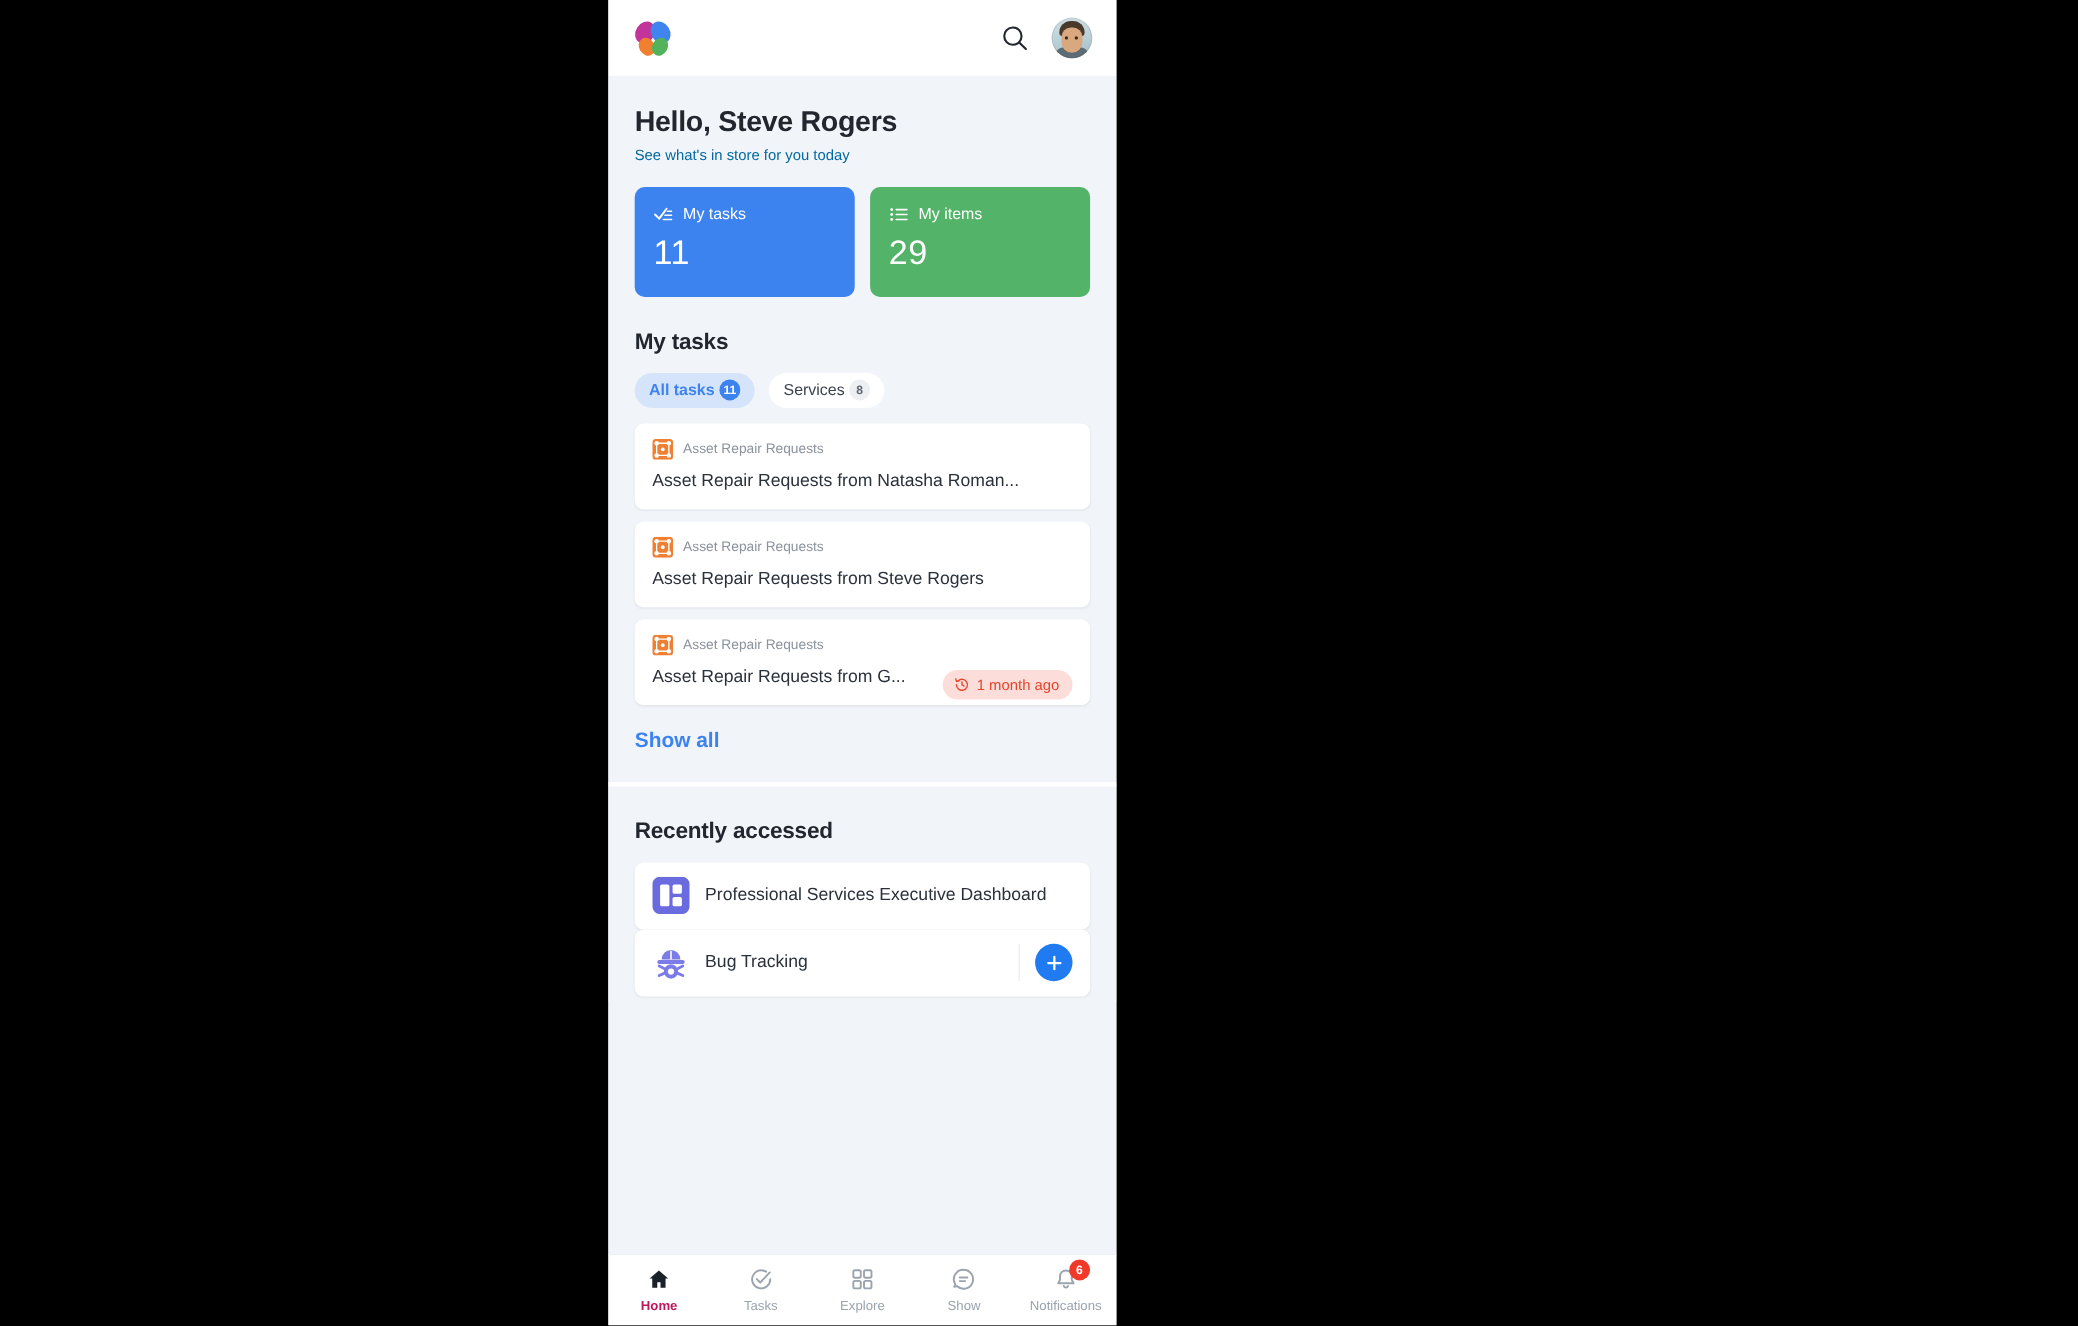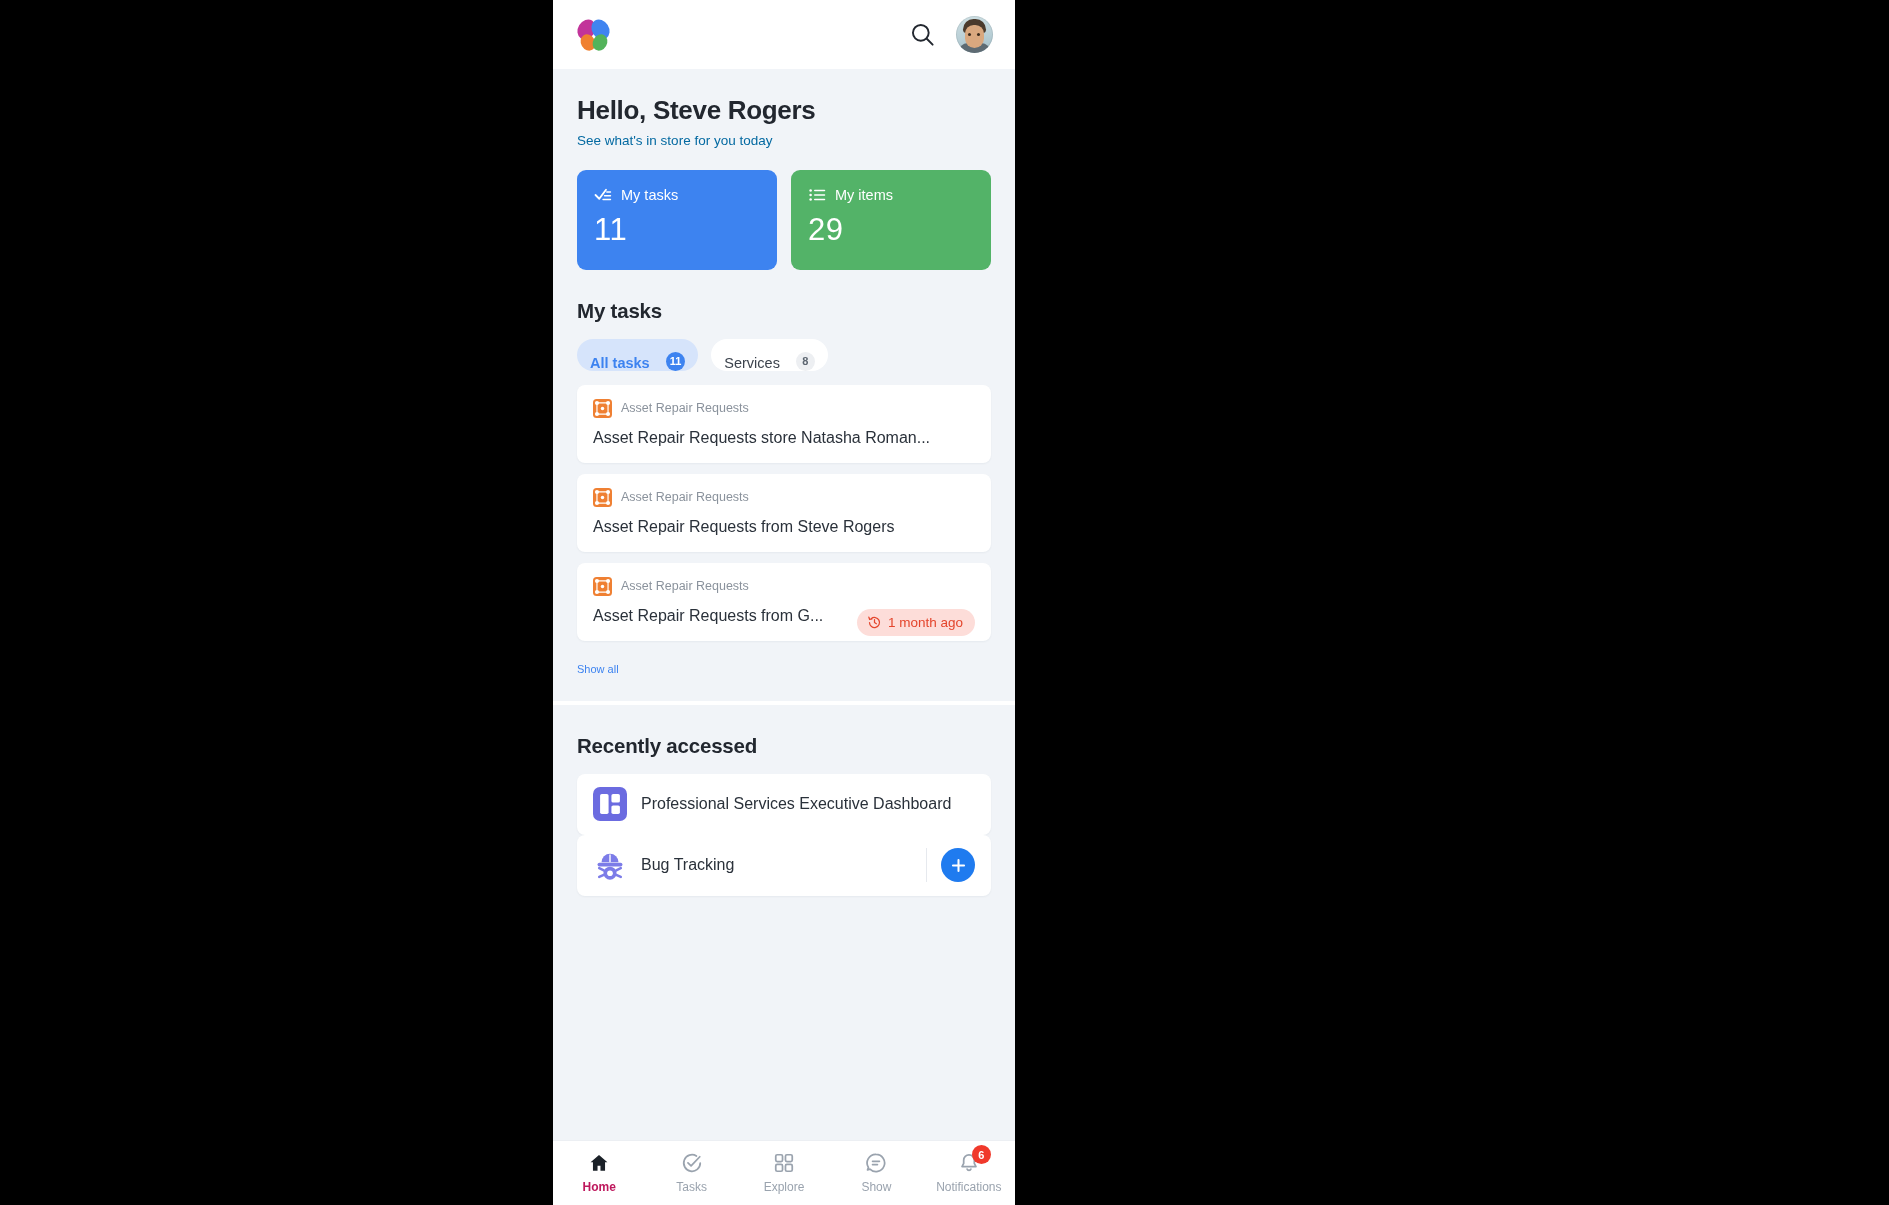--- a/index.html
+++ b/index.html
@@ -81,21 +81,21 @@
   .stat-label { font-size: 14.5px; font-weight: 400; }
   .stat-value { font-size: 31px; font-weight: 500; margin-top: 8px; letter-spacing: .5px; }
 
   
   .section-title {
     font-size: 20.5px; font-weight: 700; color: #22272f;
     padding: 29px 24px 0 24px; letter-spacing: -0.2px;
   }
   .chips { display: flex; gap: 13px; padding: 16px 24px 0 24px; }
   .chip {
-    display: flex; align-items: flex-end; gap: 16px;
+    display: flex; align-items: center; gap: 4px;
     height: 32px; padding: 0 13px; border-radius: 16px;
     font-size: 14.5px; cursor: pointer; border: 0;
     font-family: "Liberation Sans", sans-serif;
   }
   .chip.active { background: #d6e4fb; color: #3d83f0; font-weight: 600; }
   .chip.idle   { background: #ffffff; color: #3c434d; }
   .chip-badge {
     min-width: 19px; height: 19px; border-radius: 10px;
     font-size: 11px; display: flex; align-items: center;
     justify-content: center; padding: 0 4px; font-weight: 700;
@@ -119,21 +119,21 @@
   }
   .task-card.has-badge .task-title { max-width: 260px; }
   .overdue-badge {
     position: absolute; right: 16px; top: 46px;
     display: flex; align-items: center; gap: 6px;
     background: #fdddd9; color: #e4452c; border-radius: 14px;
     height: 27px; padding: 0 12px 0 10px; font-size: 13.5px; font-weight: 500;
   }
 
   .showall {
-    font-size: 11px; color: #3d83f0; font-weight: 400;
+    font-size: 19px; color: #3d83f0; font-weight: 700;
     padding: 22px 24px 26px 24px; cursor: pointer; display: inline-block;
   }
 
   
   .recent-wrap { background: #f1f4f8; border-top: 4px solid #ffffff; padding-bottom: 4px; }
   .recent-list { padding: 16px 24px 0 24px; display: flex; flex-direction: column; }
   .recent-card {
     background: #fff; border-radius: 8px; height: 61px;
     display: flex; align-items: center; padding: 0 8px 0 16px;
     cursor: pointer; box-shadow: 0 1px 2px rgba(20,30,50,.05);
@@ -258,21 +258,21 @@
               <rect x="0" y="0" width="24" height="24" rx="4.5" fill="#ef8033"></rect>
               <rect x="5" y="5" width="14" height="14" rx="1" fill="none" stroke="#fff" stroke-width="1.5"></rect>
               <circle cx="5" cy="5" r="2.6" fill="#fff"></circle>
               <circle cx="19" cy="5" r="2.6" fill="#fff"></circle>
               <circle cx="5" cy="19" r="2.6" fill="#fff"></circle>
               <circle cx="19" cy="19" r="2.6" fill="#fff"></circle>
               <circle cx="12" cy="12" r="2.2" fill="#fff"></circle>
             </svg>
             <span class="task-meta-label">Asset Repair Requests</span>
           </div>
-          <div class="task-title">Asset Repair Requests store Natasha Roman...</div>
+          <div class="task-title">Asset Repair Requests from Natasha Roman...</div>
         </div>
 
         <div class="task-card">
           <div class="task-meta">
             <svg width="19" height="19" viewBox="0 0 24 24">
               <rect x="0" y="0" width="24" height="24" rx="4.5" fill="#ef8033"></rect>
               <rect x="5" y="5" width="14" height="14" rx="1" fill="none" stroke="#fff" stroke-width="1.5"></rect>
               <circle cx="5" cy="5" r="2.6" fill="#fff"></circle>
               <circle cx="19" cy="5" r="2.6" fill="#fff"></circle>
               <circle cx="5" cy="19" r="2.6" fill="#fff"></circle>

